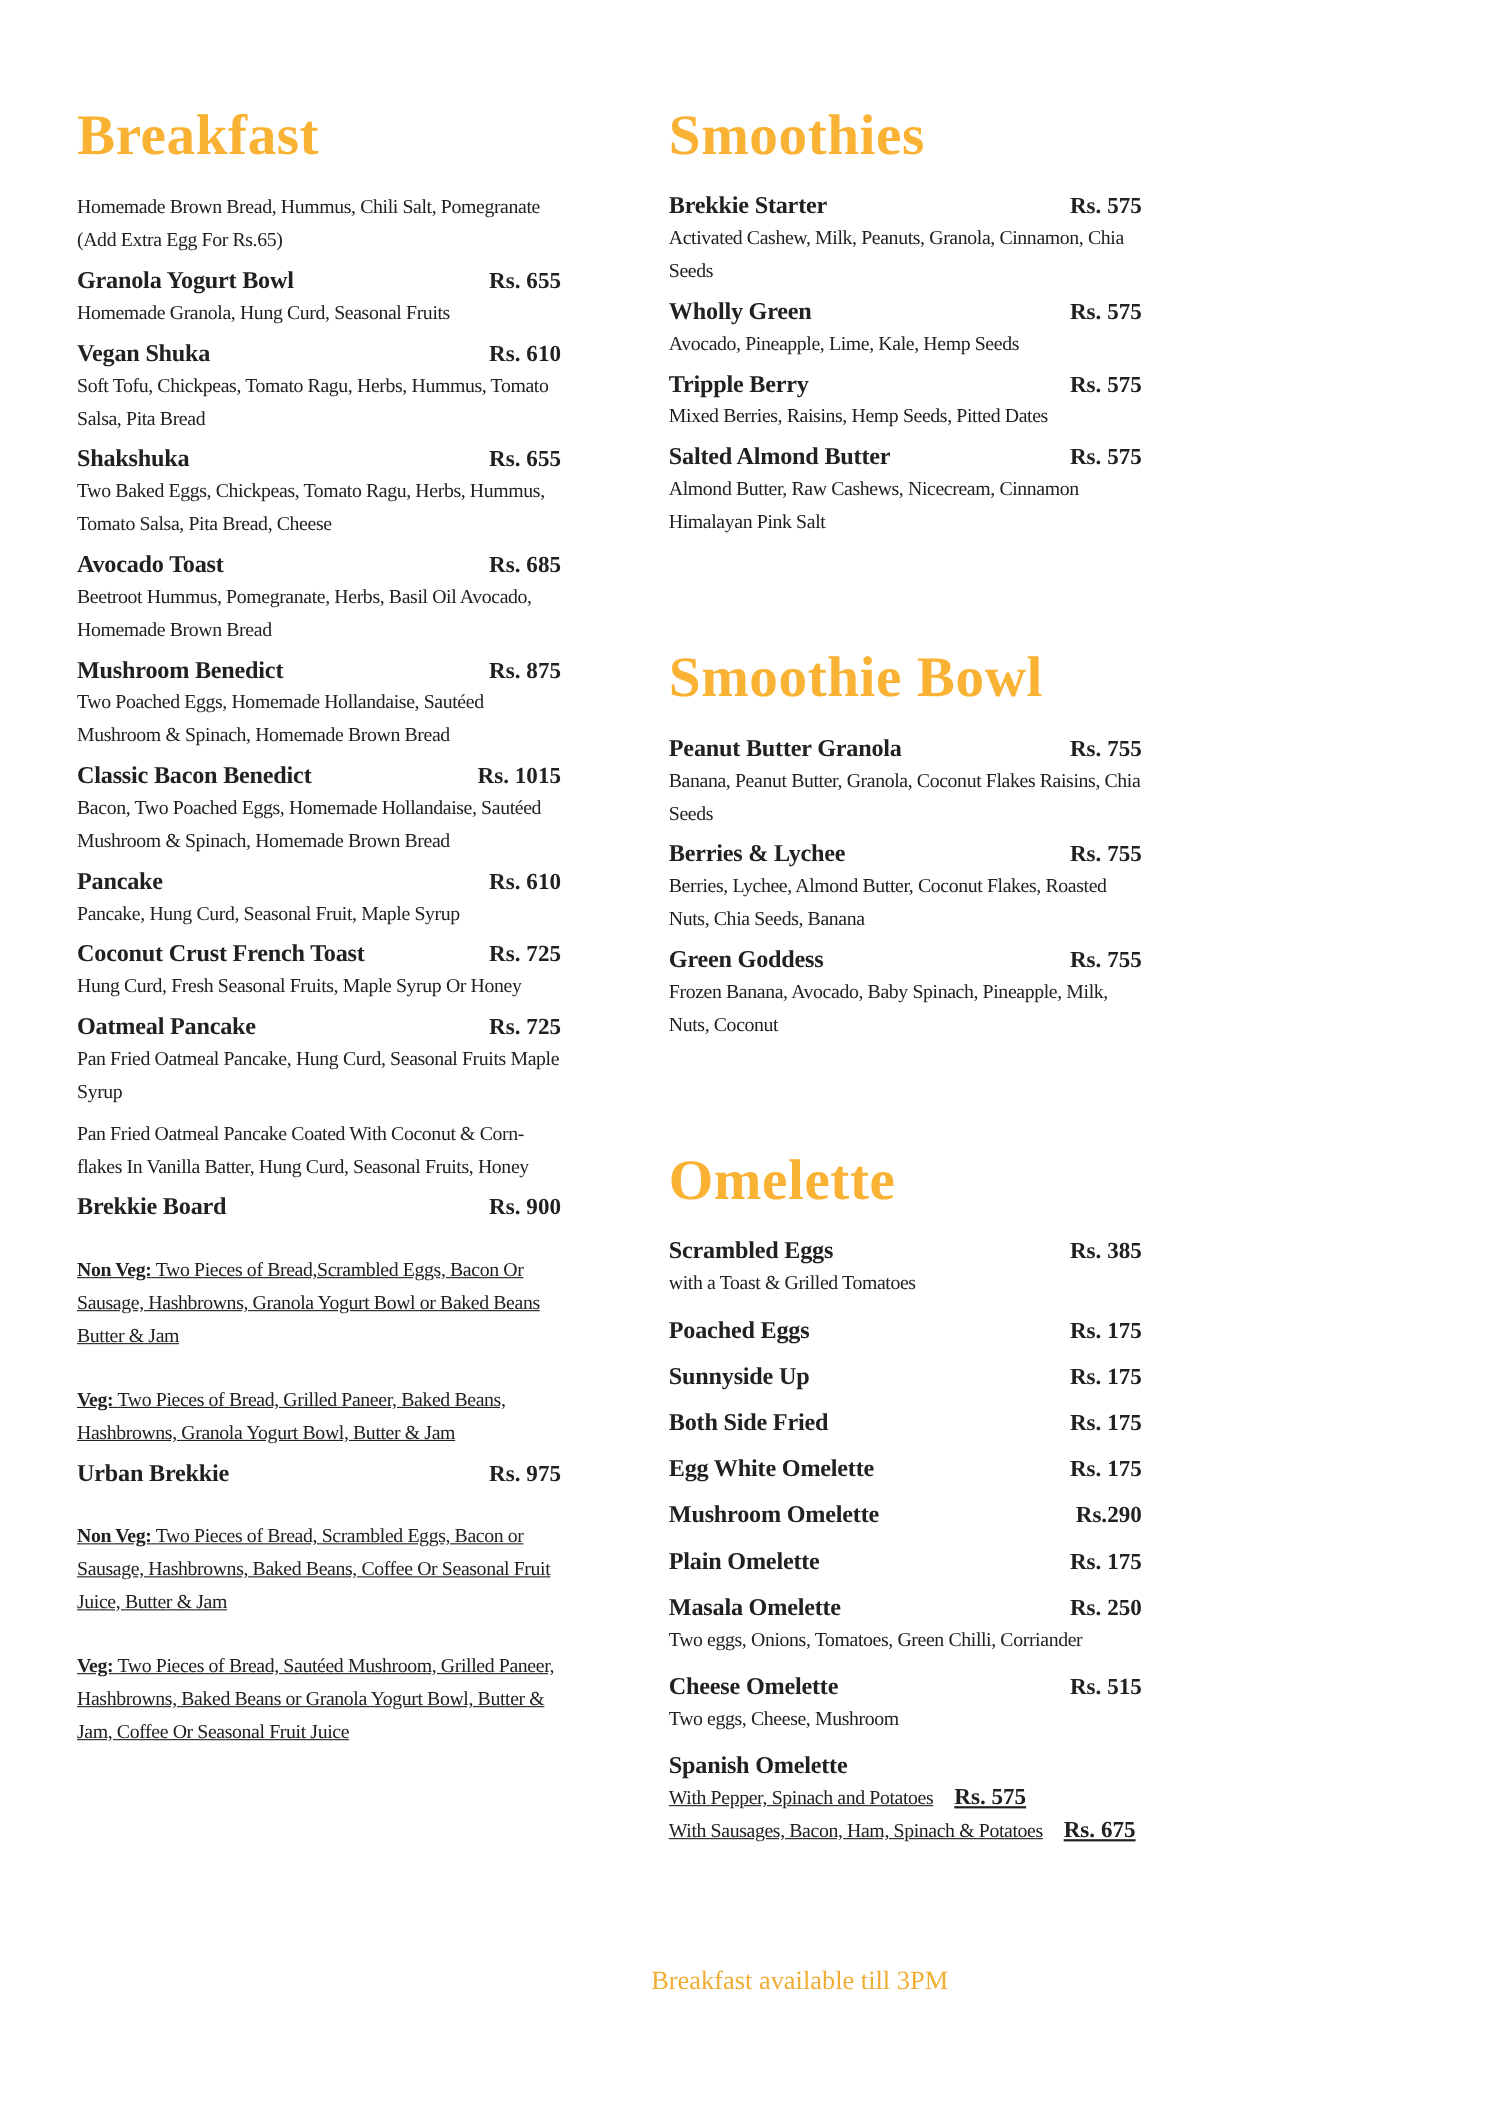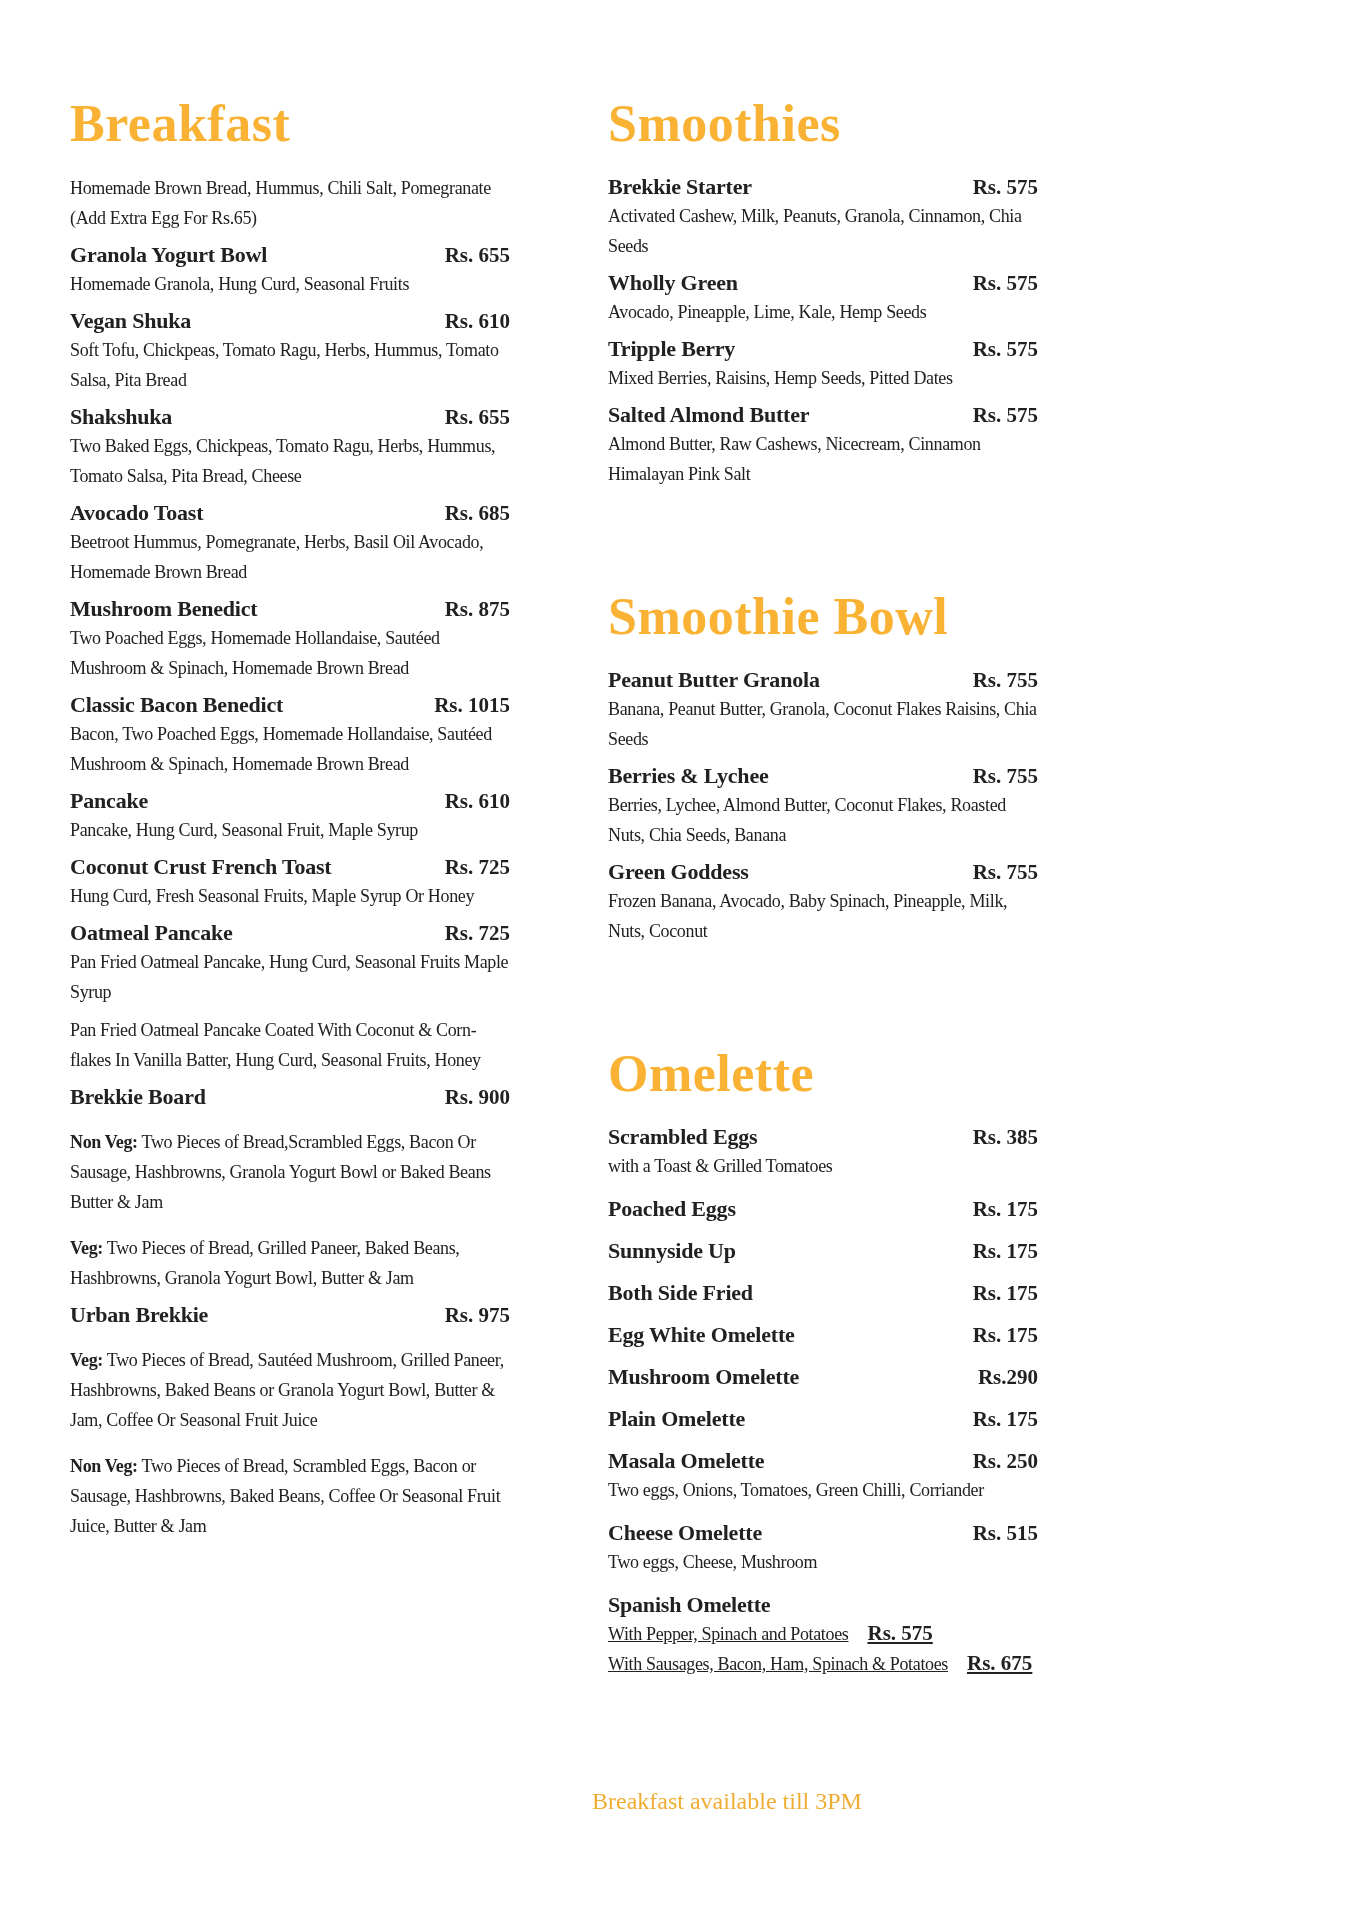--- a/index.html
+++ b/index.html
@@ -28,21 +28,21 @@
     line-height:52px;
     font-weight:bold;
     color:var(--accent);
     letter-spacing:0.5px;
   }
   .item{margin-bottom:8px;}
   .row{display:flex;justify-content:space-between;align-items:baseline;gap:12px;}
   .name{font-weight:bold;font-size:22px;line-height:28px;letter-spacing:-0.2px;}
   .price{font-weight:bold;font-size:21px;line-height:28px;white-space:nowrap;}
   .desc{font-size:18px;line-height:30px;letter-spacing:-0.35px;}
-  .para{font-size:18px;line-height:30px;letter-spacing:-0.35px;margin-top:16px;}
+  .para{font-size:18px;line-height:30px;letter-spacing:-0.35px;margin-top:28px;text-decoration:underline;}
   .para .label{font-weight:bold;}
   .price-line{
     display:flex;justify-content:flex-start;align-items:baseline;
     font-size:18px;line-height:29px;letter-spacing:-0.35px;gap:19px;text-decoration:underline;
   }
   .price-line .price{font-size:21px;letter-spacing:0;}
   .section-omelette .item{margin-bottom:14px;}
   .footer{
     position:absolute;
     left:592px;top:1786px;width:430px;
@@ -133,22 +133,22 @@
             <span class="price">Rs. 900</span>
           </div>
           <div class="para"><span class="label">Non Veg:</span> <span class="ptext">Two Pieces of Bread,Scrambled Eggs, Bacon Or Sausage, Hashbrowns, Granola Yogurt Bowl or Baked Beans Butter &amp; Jam</span></div>
           <div class="para"><span class="label">Veg:</span> <span class="ptext">Two Pieces of Bread, Grilled Paneer, Baked Beans, Hashbrowns, Granola Yogurt Bowl, Butter &amp; Jam</span></div>
         </div>
         <div class="item">
           <div class="row">
             <span class="name">Urban Brekkie</span>
             <span class="price">Rs. 975</span>
           </div>
+          <div class="para"><span class="label">Non Veg:</span> <span class="ptext">Two Pieces of Bread, Scrambled Eggs, Bacon or Sausage, Hashbrowns, Baked Beans, Coffee Or Seasonal Fruit Juice, Butter &amp; Jam</span></div>
           <div class="para"><span class="label">Veg:</span> <span class="ptext">Two Pieces of Bread, Sautéed Mushroom, Grilled Paneer, Hashbrowns, Baked Beans or Granola Yogurt Bowl, Butter &amp; Jam, Coffee Or Seasonal Fruit Juice</span></div>
-          <div class="para"><span class="label">Non Veg:</span> <span class="ptext">Two Pieces of Bread, Scrambled Eggs, Bacon or Sausage, Hashbrowns, Baked Beans, Coffee Or Seasonal Fruit Juice, Butter &amp; Jam</span></div>
         </div>
       </section>
     </div>
   <div class="col col-right">
       <section class="section section-smoothies">
         <h2 class="heading">Smoothies</h2>
         <div class="item">
           <div class="row">
             <span class="name">Brekkie Starter</span>
             <span class="price">Rs. 575</span>

